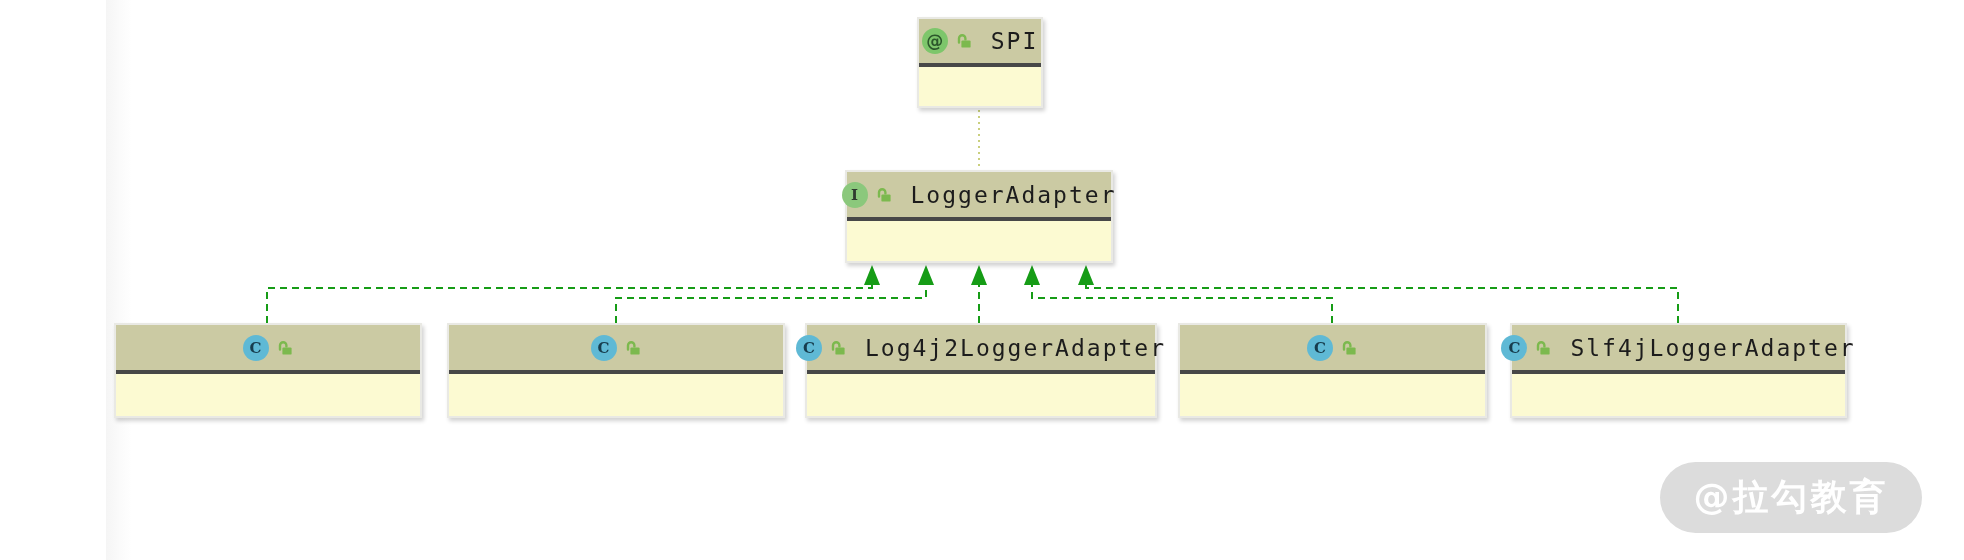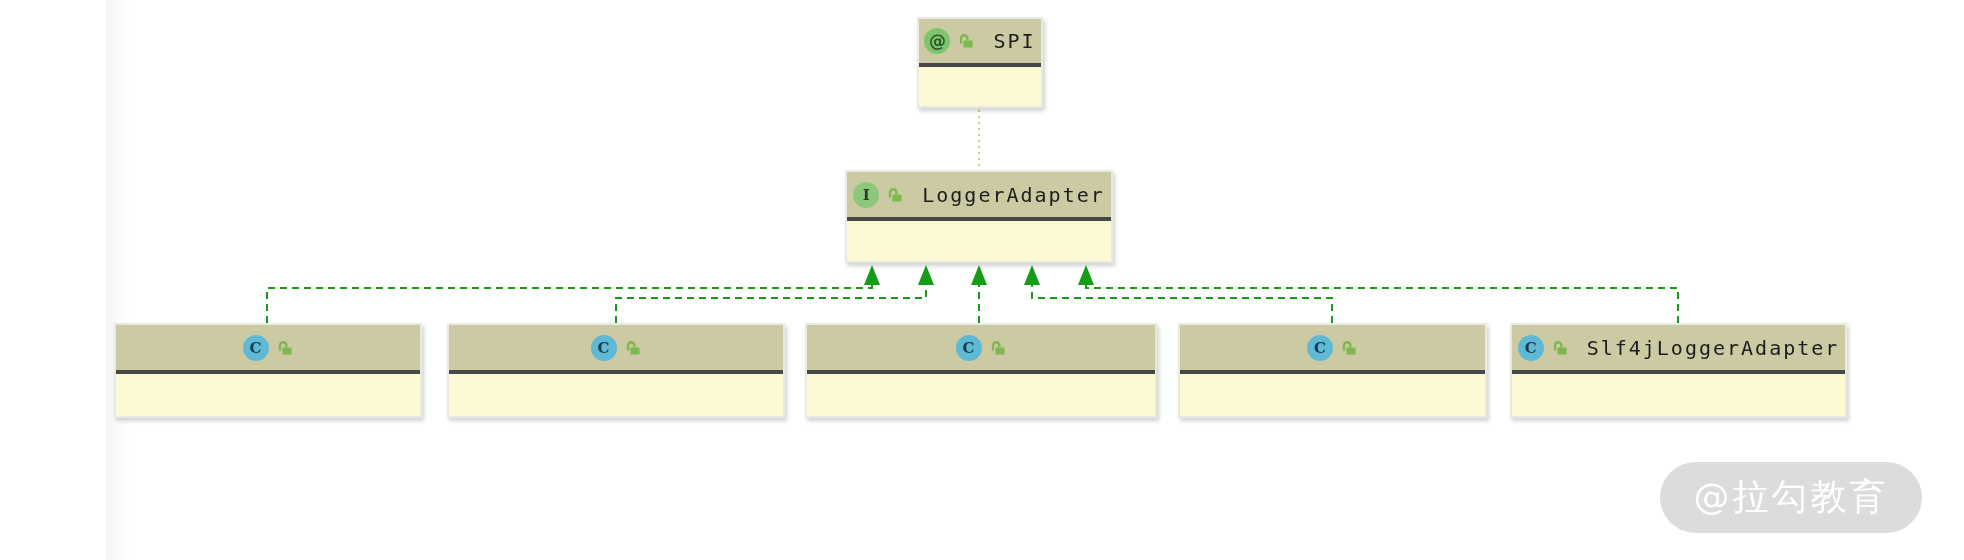--- a/index.html
+++ b/index.html
@@ -58,33 +58,33 @@
   }
   .badge-class     { background:var(--class_icon_bg);      color:var(--class_icon_fg); }
   .badge-interface { background:var(--interface_icon_bg);  color:var(--interface_icon_fg); }
   .badge-annotation{ background:var(--annotation_icon_bg); color:var(--annotation_icon_fg);
                      font-size:17px; font-family:"DejaVu Sans","Liberation Sans",sans-serif; }
   .lock { width:18px; height:18px; flex:0 0 auto; }
   .lock-shackle { fill:none; stroke:var(--lock_green); stroke-width:2.4; stroke-linecap:round; }
   .lock-body    { fill:var(--lock_green); }
   .lbl {
     margin-left:11px;
-    font-size:20px; letter-spacing:2px;
+    font-size:23px; letter-spacing:2px;
     color:#1c1c1c;
     white-space:nowrap;
     text-align:center;
   }
   #watermark {
     position:absolute; left:1660px; top:462px; width:262px; height:71px;
     border-radius:36px;
     background:var(--watermark_bg);
     display:flex; align-items:center; justify-content:center;
     color:var(--watermark_text);
     font-family:"DejaVu Sans","Liberation Sans",sans-serif;
-    font-size:36px; font-weight:normal; letter-spacing:3px;
+    font-size:36px; font-weight:bold; letter-spacing:3px;
   }
 </style>
 </head>
 <body>
 
 <div id="canvas">
 
   <div id="gutter"></div>
 
   <svg class="edges" viewBox="0 0 1964 560">
@@ -150,20 +150,21 @@
     <div class="bdy"></div>
   </div>
 
   <div class="node" style="left:805px;top:323px;width:352px;height:95px">
     <div class="hdr">
       <span class="badge badge-class">C</span>
       <svg class="lock" viewBox="0 0 18 18">
         <path class="lock-shackle" d="M4 10.5 V6.4 a3.2 3.2 0 0 1 6.4 0 V7.4"></path>
         <rect class="lock-body" x="6.4" y="8.4" width="9.2" height="7.2" rx="1.2"></rect>
       </svg>
+      <span class="lbl">Log4j2LoggerAdapter</span>
     </div>
     <div class="bdy"></div>
   </div>
 
   <div class="node" style="left:1178px;top:323px;width:309px;height:95px">
     <div class="hdr">
       <span class="badge badge-class">C</span>
       <svg class="lock" viewBox="0 0 18 18">
         <path class="lock-shackle" d="M4 10.5 V6.4 a3.2 3.2 0 0 1 6.4 0 V7.4"></path>
         <rect class="lock-body" x="6.4" y="8.4" width="9.2" height="7.2" rx="1.2"></rect>

